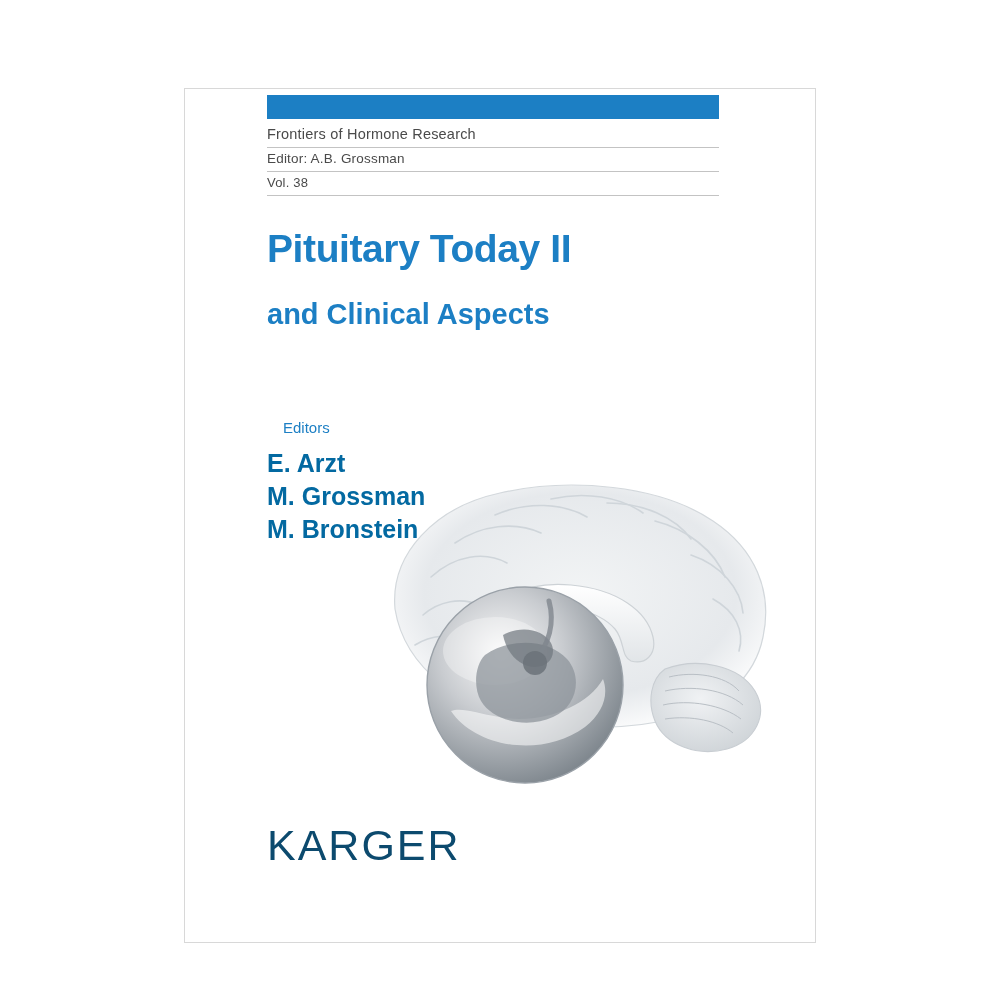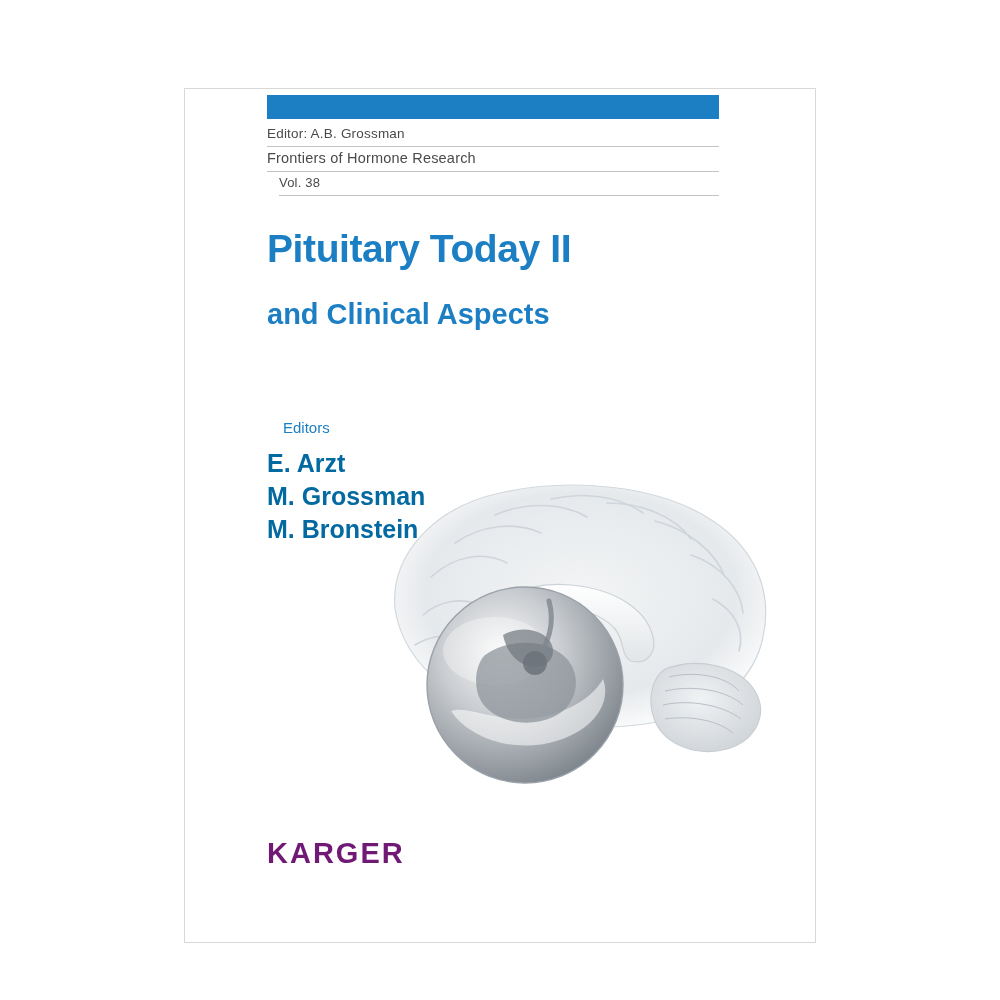--- a/index.html
+++ b/index.html
@@ -57,21 +57,20 @@
     padding: 3px 0 5px 0;
     border-bottom: 1px solid #c3c3c3;
     white-space: nowrap;
   }
   .series-line.sub {
     font-size: 13.5px;
   }
   .series-line.vol {
     border-bottom: 1px solid #c3c3c3;
     font-size: 13px;
-    margin-left: 12px;
   }
 
   
   .title-main {
     position: absolute;
     left: 82px;
     top: 140px;
     width: 500px;
     font-size: 39px;
     font-weight: bold;
@@ -107,23 +106,23 @@
     font-weight: bold;
     color: #0369a1;
     line-height: 1.32;
   }
 
   
   .publisher {
     position: absolute;
     left: 82px;
     bottom: 72px;
-    font-size: 29px;
-    font-weight: bold;
-    color: #701a75;
+    font-size: 43px;
+    font-weight: normal;
+    color: #0c4a6e;
     letter-spacing: 2px;
   }
 
   
   .artwork {
     position: absolute;
     left: 150px;
     top: 370px;
     width: 470px;
     height: 340px;
@@ -134,22 +133,22 @@
 </head>
 <body>
 
 <div id="stage">
 
   <div class="cover">
 
     <div class="top-band"></div>
 
     <div class="series-block">
+      <div class="series-line">Frontiers of Hormone Research</div>
       <div class="series-line sub">Editor: A.B. Grossman</div>
-      <div class="series-line">Frontiers of Hormone Research</div>
       <div class="series-line vol">Vol. 38</div>
     </div>
 
     <div class="title-main">Pituitary Today II</div>
 
     <div class="title-sub">
       <div>and Clinical Aspects</div>
     </div>
 
     <div class="editors-label">Editors</div>

